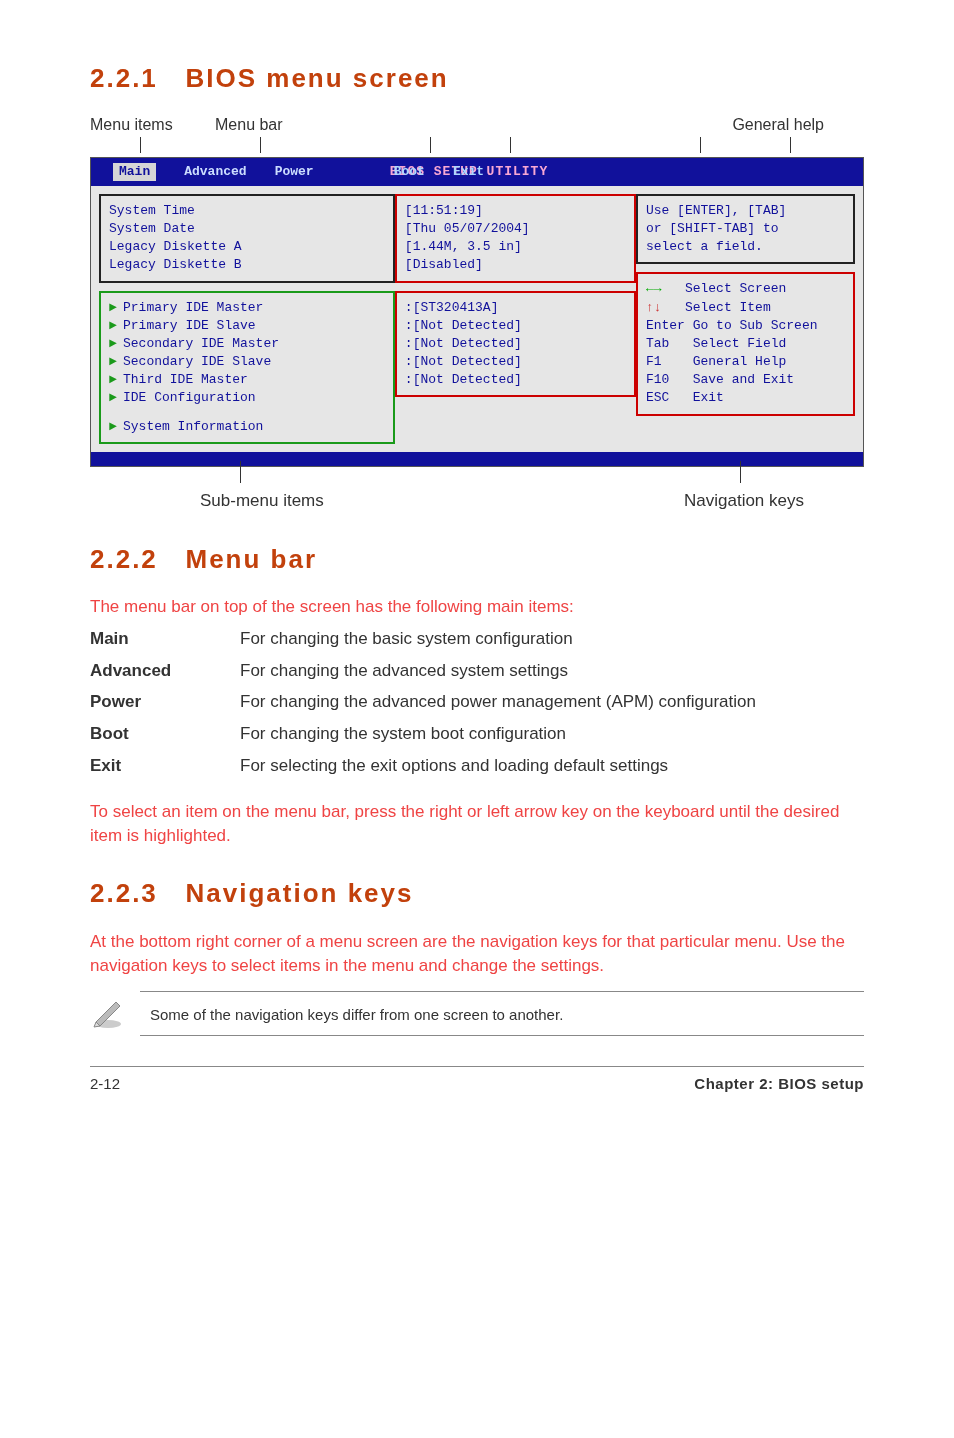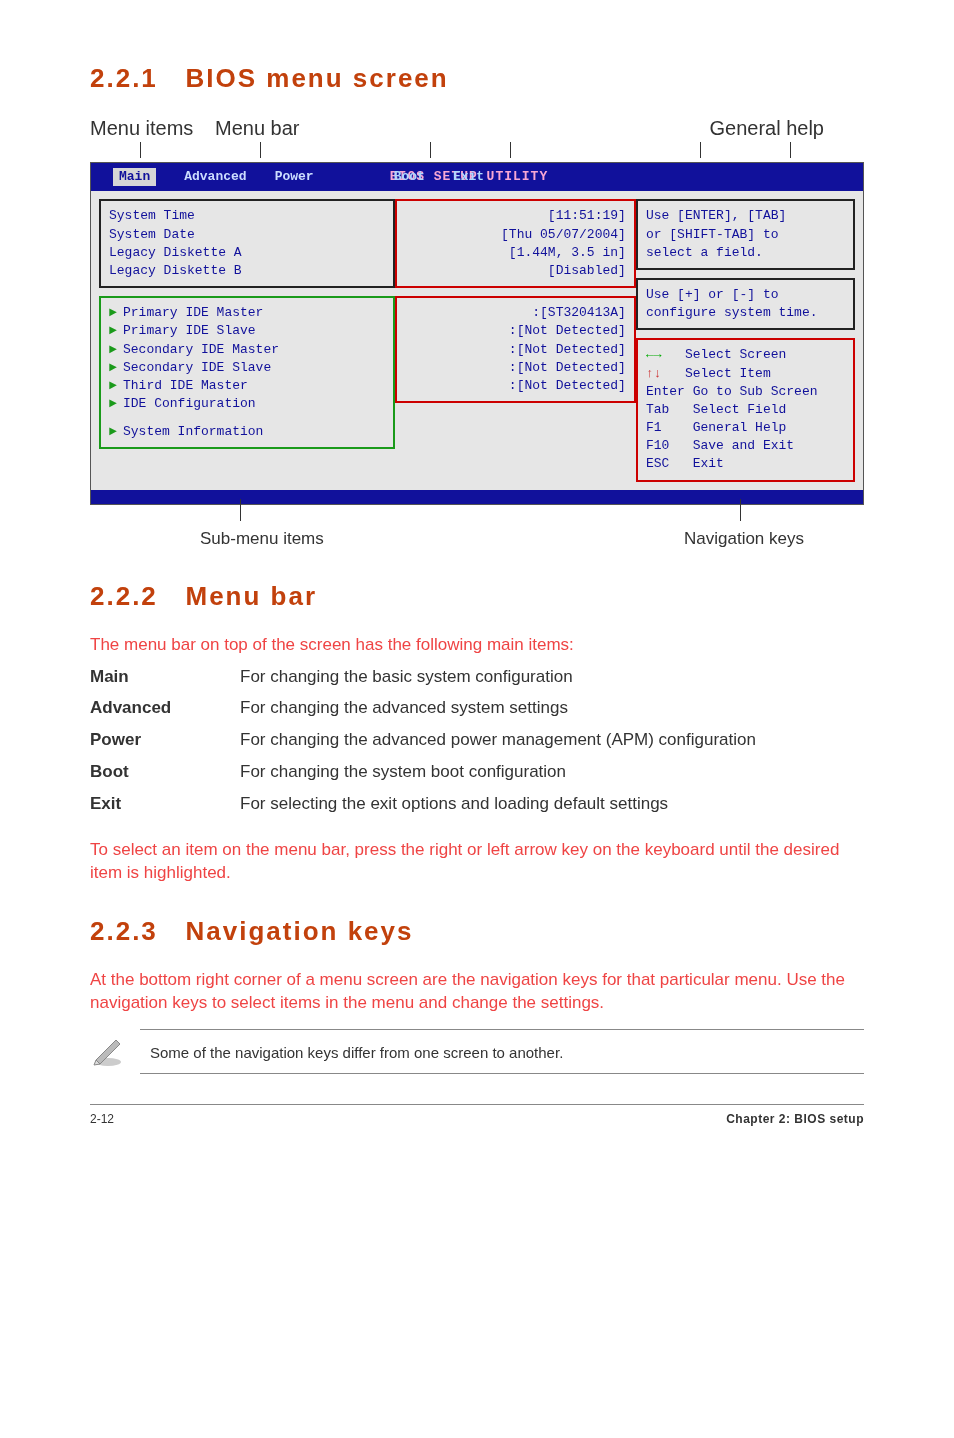--- a/index.html
+++ b/index.html
@@ -15,21 +15,21 @@
   h2.section-title {
     font-family: Verdana, Arial, sans-serif;
     font-weight: bold;
     letter-spacing: 2px;
     font-size: 26px;
     margin-bottom: 18px;
     color: #c2410c;
   }
   .labels-row {
     display: flex;
-    font-size: 20px;
+    font-size: 16px;
     color: #333;
     margin-bottom: 0;
   }
   .labels-row .lbl { position: relative; }
   .lbl-menu-items { width: 135px; }
   .lbl-menu-bar { width: 115px; }
   .lbl-config { width: 250px; }
   .lbl-general { width: 180px; margin-left: auto; margin-right: 40px; text-align: right; }
   .ticks-row { position: relative; height: 20px; }
   .tick { position: absolute; top: 0; width: 1px; height: 16px; background: #333; }
@@ -70,21 +70,21 @@
     padding: 0 6px;
   }
   .menu-tabs .tab-boot, .menu-tabs .tab-exit { color: #add8ff; }
   .bios-body {
     display: flex;
     padding: 8px;
     gap: 0;
     min-height: 260px;
   }
   .left-col { flex: 1.35; display: flex; flex-direction: column; gap: 8px; }
-  .mid-col { flex: 1.1; display: flex; flex-direction: column; gap: 8px; text-align: right; }
+  .mid-col { flex: 1.1; display: flex; flex-direction: column; gap: 8px; }
   .right-col { flex: 1; display: flex; flex-direction: column; gap: 8px; }
   .panel-black { border: 2px solid #222; padding: 6px 8px; }
   .panel-red { border: 2px solid #c00; padding: 6px 8px; }
   .panel-green { border: 2px solid #1a9a1a; padding: 6px 8px; }
   .bios-line { color: #11119b; white-space: pre; }
   .bios-line.indent { padding-left: 14px; position: relative; }
   .arrow { color: #1a9a1a; position: absolute; left: 0; }
   .help-line { color: #11119b; white-space: pre; }
   .nav-accent { color: #c33; }
   .nav-arrows { color: #0a0; }
@@ -110,21 +110,21 @@
     left: -50px; top: 2px;
     width: 36px; height: 36px;
   }
   .note-icon svg { width: 36px; height: 36px; }
   .page-footer {
     display: flex;
     justify-content: space-between;
     border-top: 1px solid #888;
     padding-top: 6px;
     margin-top: 30px;
-    font-size: 12px;
+    font-size: 15px;
   }
   .page-footer .right { font-weight: bold; letter-spacing: 0.5px; }
   .lbl-menu-bar-shift { margin-left: -10px; }
 </style>
 </head>
 <body>
 
 <h2 class="section-title">
   <span>2.2.1</span>&nbsp;&nbsp;
   <span>BIOS menu screen</span>
@@ -188,24 +188,20 @@
         <div class="bios-line">:[Not Detected]</div>
         <div class="bios-line">:[Not Detected]</div>
       </div>
     </div>
     <div class="right-col">
       <div class="panel-black">
         <div class="help-line">Use [ENTER], [TAB]</div>
         <div class="help-line">or [SHIFT-TAB] to</div>
         <div class="help-line">select a field.</div>
       </div>
-      <div class="panel-black">
-        <div class="help-line">Use [+] or [-] to</div>
-        <div class="help-line">configure system time.</div>
-      </div>
       <div class="panel-red">
         <div class="help-line"><span class="nav-arrows">←→</span><span>   Select Screen</span></div>
         <div class="help-line"><span class="nav-accent">↑↓</span><span>   Select Item</span></div>
         <div class="help-line">Enter Go to Sub Screen</div>
         <div class="help-line">Tab   Select Field</div>
         <div class="help-line">F1    General Help</div>
         <div class="help-line">F10   Save and Exit</div>
         <div class="help-line">ESC   Exit</div>
       </div>
     </div>

